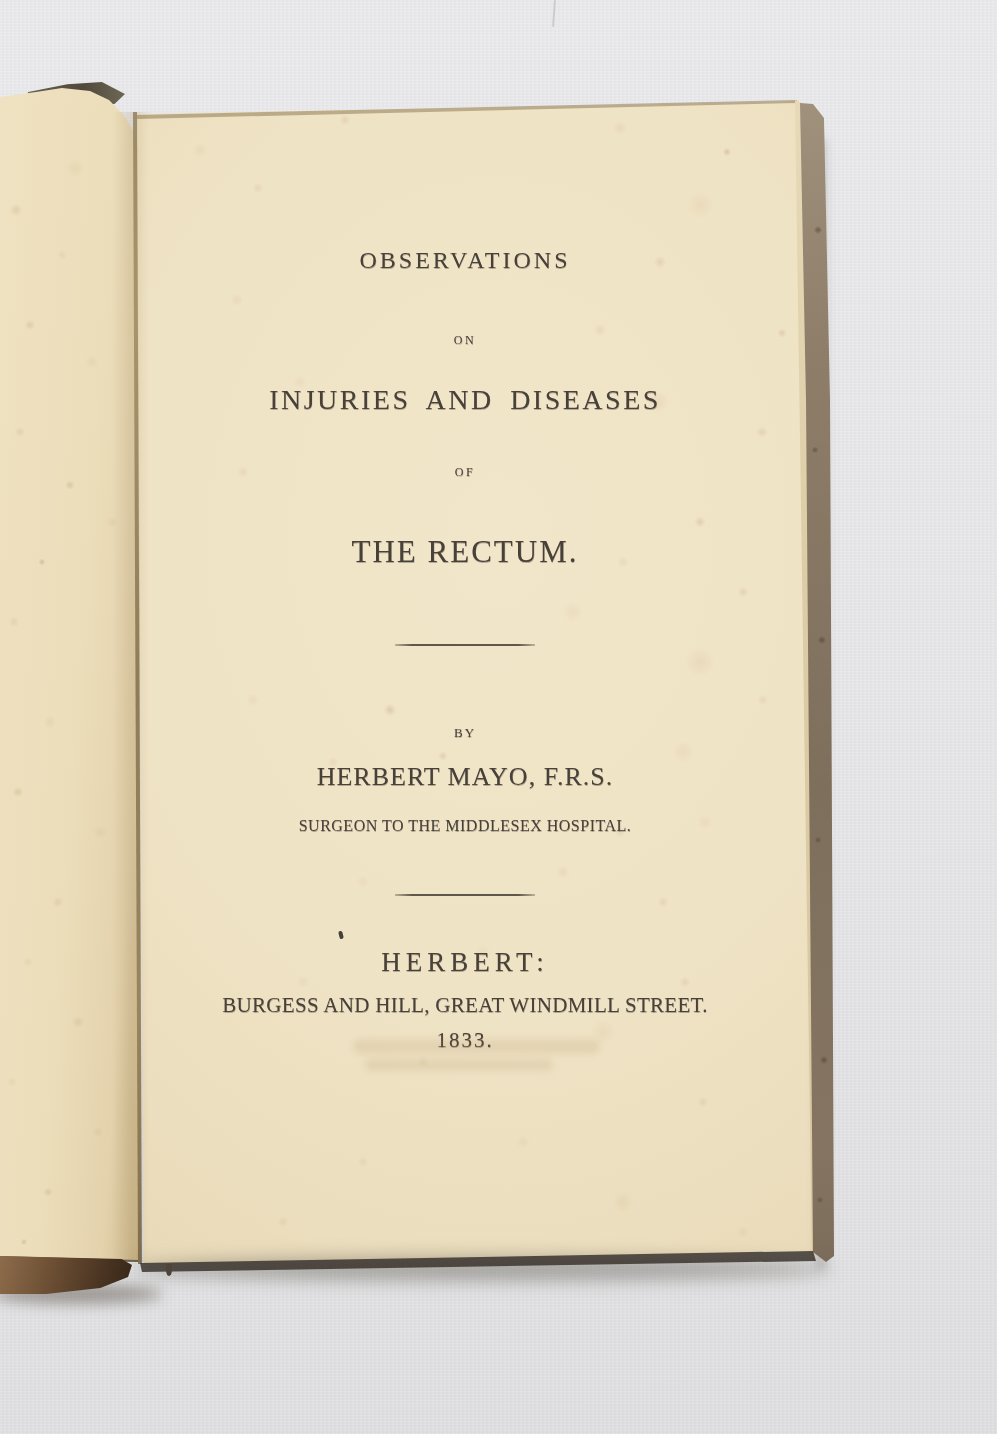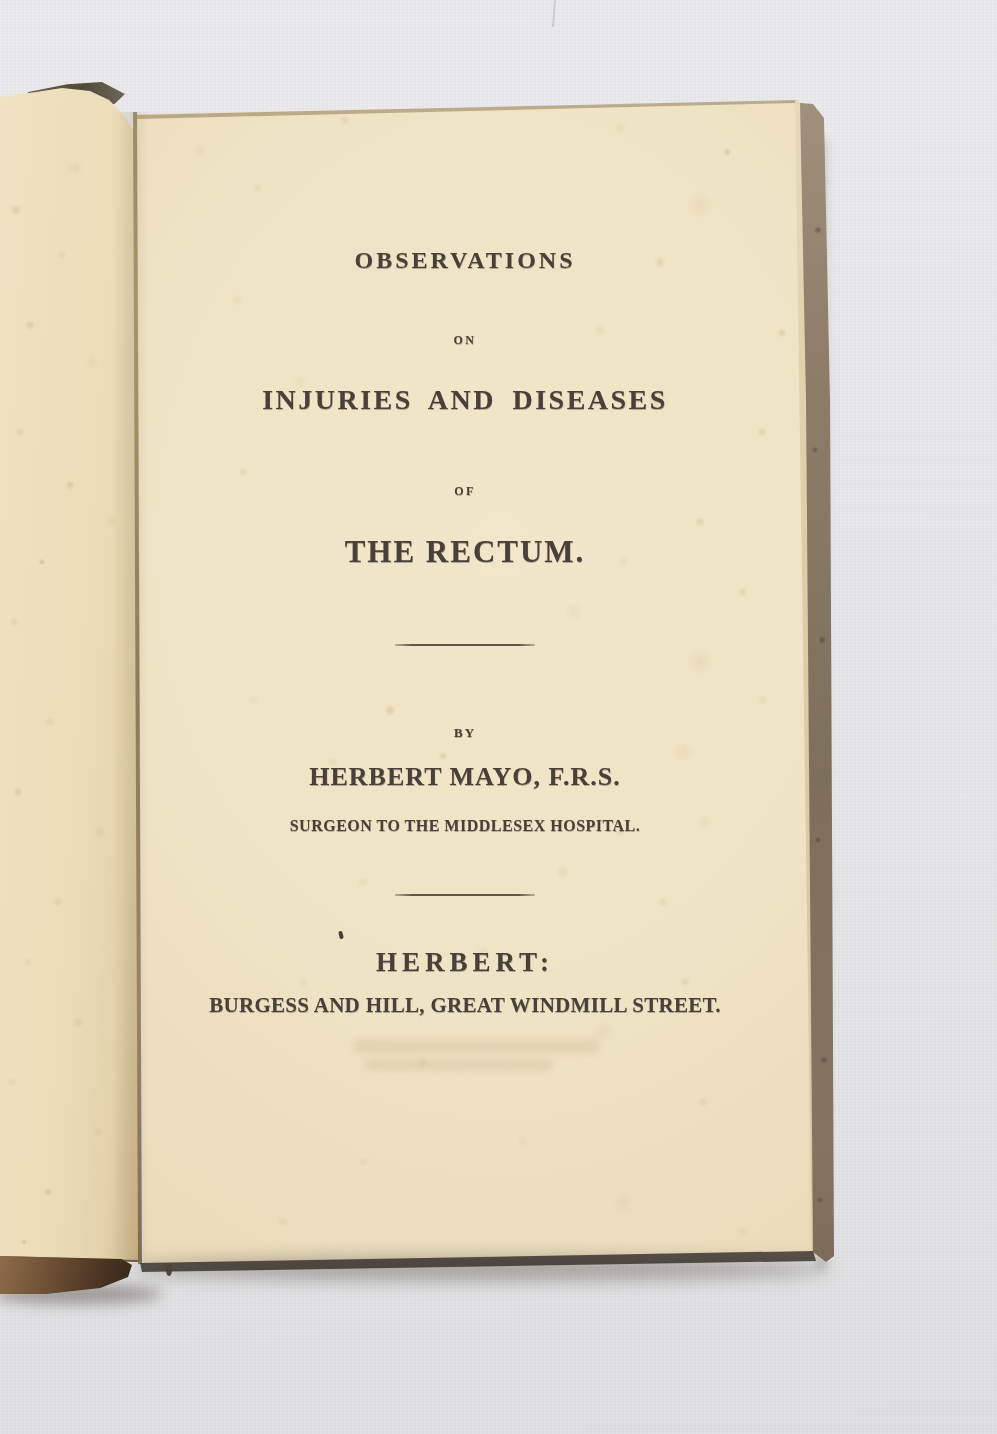--- a/index.html
+++ b/index.html
@@ -185,28 +185,28 @@
 
   
   .text-col {
     position: absolute;
     left: 150px; top: 96px; width: 630px; height: 1160px;
     color: var(--ink, #48413a);
   }
   .t {
     position: absolute; left: 0; width: 100%;
     margin: 0; text-align: center; line-height: 1;
-    font-weight: bold;
+    font-weight: normal;
     text-shadow: 0.4px 0.7px 0.6px rgba(62,52,40,.35);
     white-space: nowrap;
   }
   .t-obs       { top: 152px; font-size: 24px; letter-spacing: 3px; }
   .t-on        { top: 238px; font-size: 12px; letter-spacing: 2.5px; }
   .t-inj       { top: 290px; font-size: 28px; letter-spacing: 2.5px; word-spacing: 7px; }
-  .t-of        { top: 389px; font-size: 12px; letter-spacing: 2.5px; }
+  .t-of        { top: 370px; font-size: 12px; letter-spacing: 2.5px; }
   .t-rectum    { top: 440px; font-size: 31px; letter-spacing: 2px; }
   .t-by        { top: 630px; font-size: 13px; letter-spacing: 2px; }
   .t-author    { top: 668px; font-size: 26px; letter-spacing: 1px; }
   .t-credential{ top: 722px; font-size: 16px; letter-spacing: 0.5px; }
   .t-london    { top: 853px; font-size: 27px; letter-spacing: 5px; }
   .t-publisher { top: 899px; font-size: 21px; letter-spacing: 0.3px; }
   .t-year      { top: 934px; font-size: 21px; letter-spacing: 2px; }
 
   .rule {
     position: absolute; left: 50%; width: 140px; height: 2px;
@@ -266,18 +266,19 @@
 
     <div class="t t-by">BY</div>
     <div class="t t-author">HERBERT MAYO, F.R.S.</div>
     <div class="t t-credential">SURGEON TO THE MIDDLESEX HOSPITAL.</div>
 
     <div class="rule rule-2"></div>
     <div class="ink-speck"></div>
 
     <div class="t t-london">HERBERT:</div>
     <div class="t t-publisher">BURGESS AND HILL, GREAT WINDMILL STREET.</div>
+    <div class="t t-year">1833.</div>
 
     <div class="ghost ghost-1"></div>
     <div class="ghost ghost-2"></div>
   </main>
 
 </div>
 
 </body></html>

